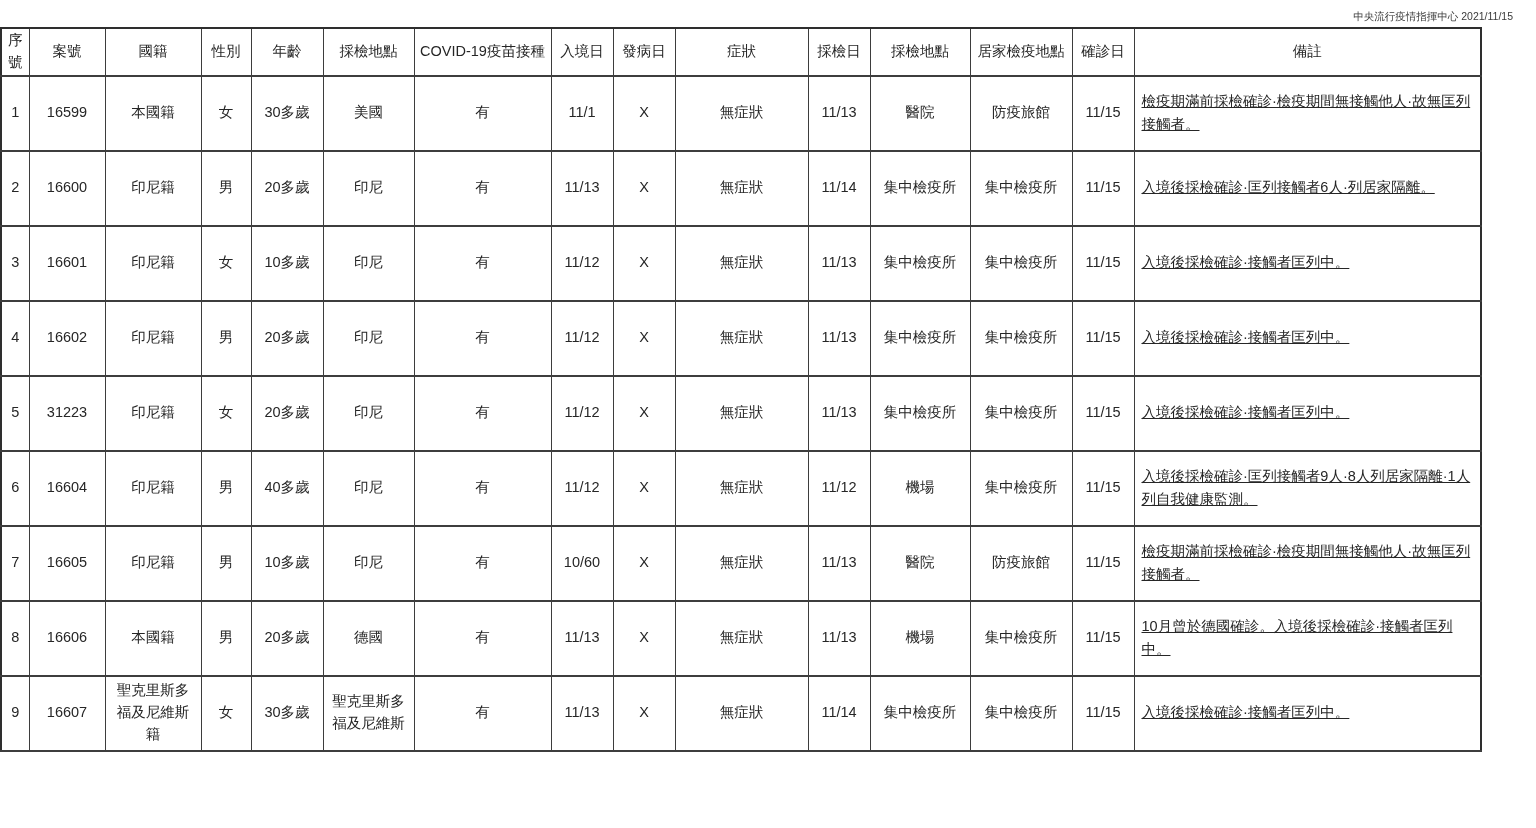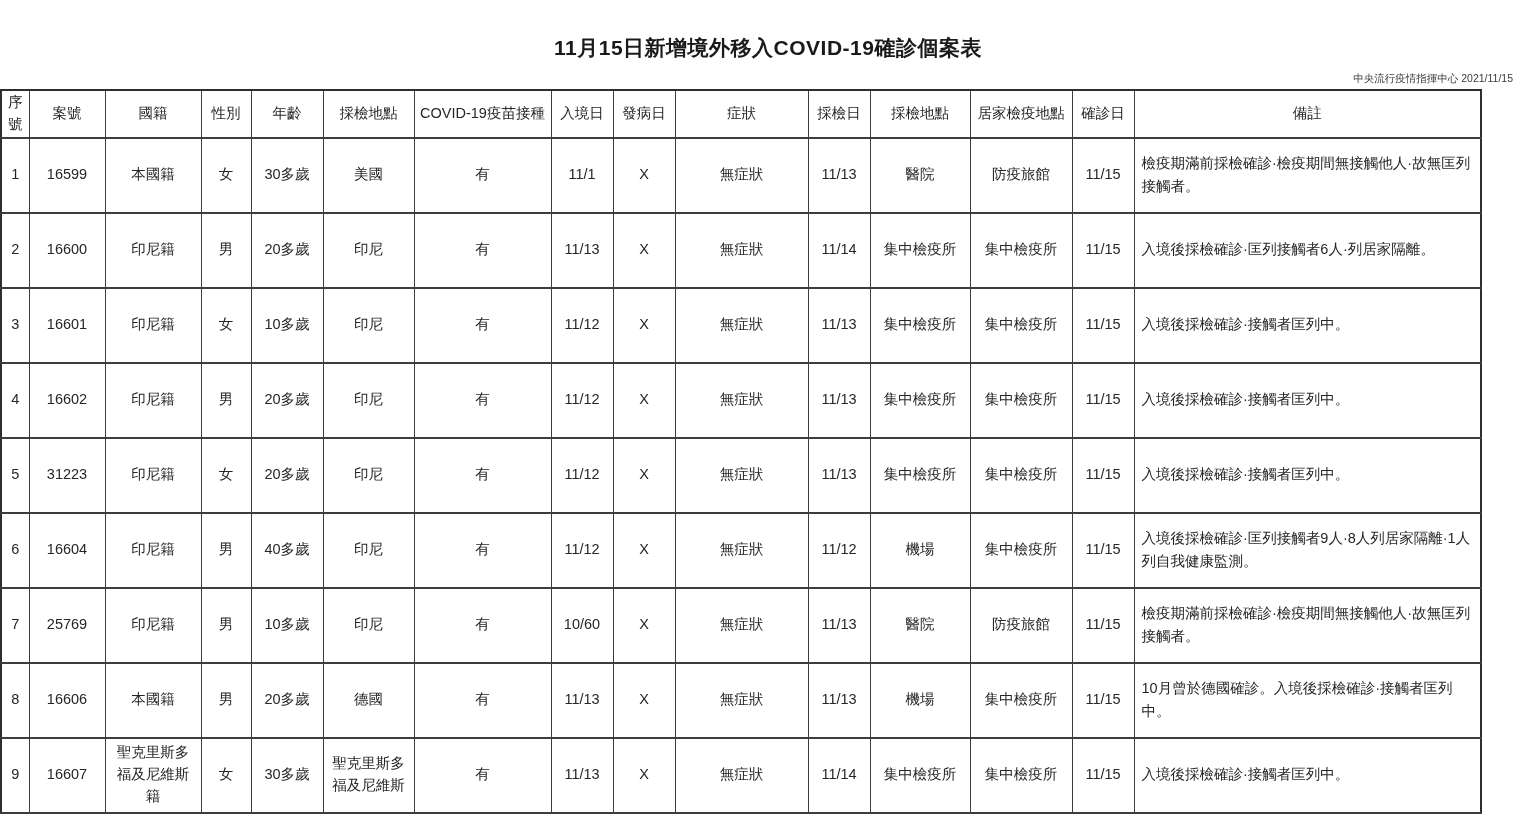--- a/index.html
+++ b/index.html
@@ -55,28 +55,28 @@
   }
   tbody td {
     height: 75px;
     border-top-width: 2px;
     border-bottom-width: 2px;
   }
   tbody td.remarks {
     text-align: left;
     padding: 4px 7px;
     line-height: 1.6;
+    text-decoration: underline;
   }
 </style>
 </head>
 <body>
 
 <div class="page">
 
-  <h1 class="doc-title">11月15日新增境外移入COVID-19確診個案表</h1>
 
   <div class="source-line">中央流行疫情指揮中心 2021/11/15</div>
 
   <table class="cases">
     <colgroup>
       <col style="width:28px">
         <col style="width:76px">
         <col style="width:96px">
       <col style="width:50px">
         <col style="width:72px">
@@ -208,21 +208,21 @@
           <td>X</td>
           <td>無症狀</td>
           <td>11/12</td>
           <td>機場</td>
           <td>集中檢疫所</td>
           <td>11/15</td>
           <td class="remarks">入境後採檢確診·匡列接觸者9人·8人列居家隔離·1人列自我健康監測。</td>
         </tr>
         <tr>
           <td>7</td>
-          <td>25769</td>
+          <td>16605</td>
           <td>印尼籍</td>
           <td>男</td>
           <td>10多歲</td>
           <td>印尼</td>
           <td>有</td>
           <td>10/60</td>
           <td>X</td>
           <td>無症狀</td>
           <td>11/13</td>
           <td>醫院</td>

